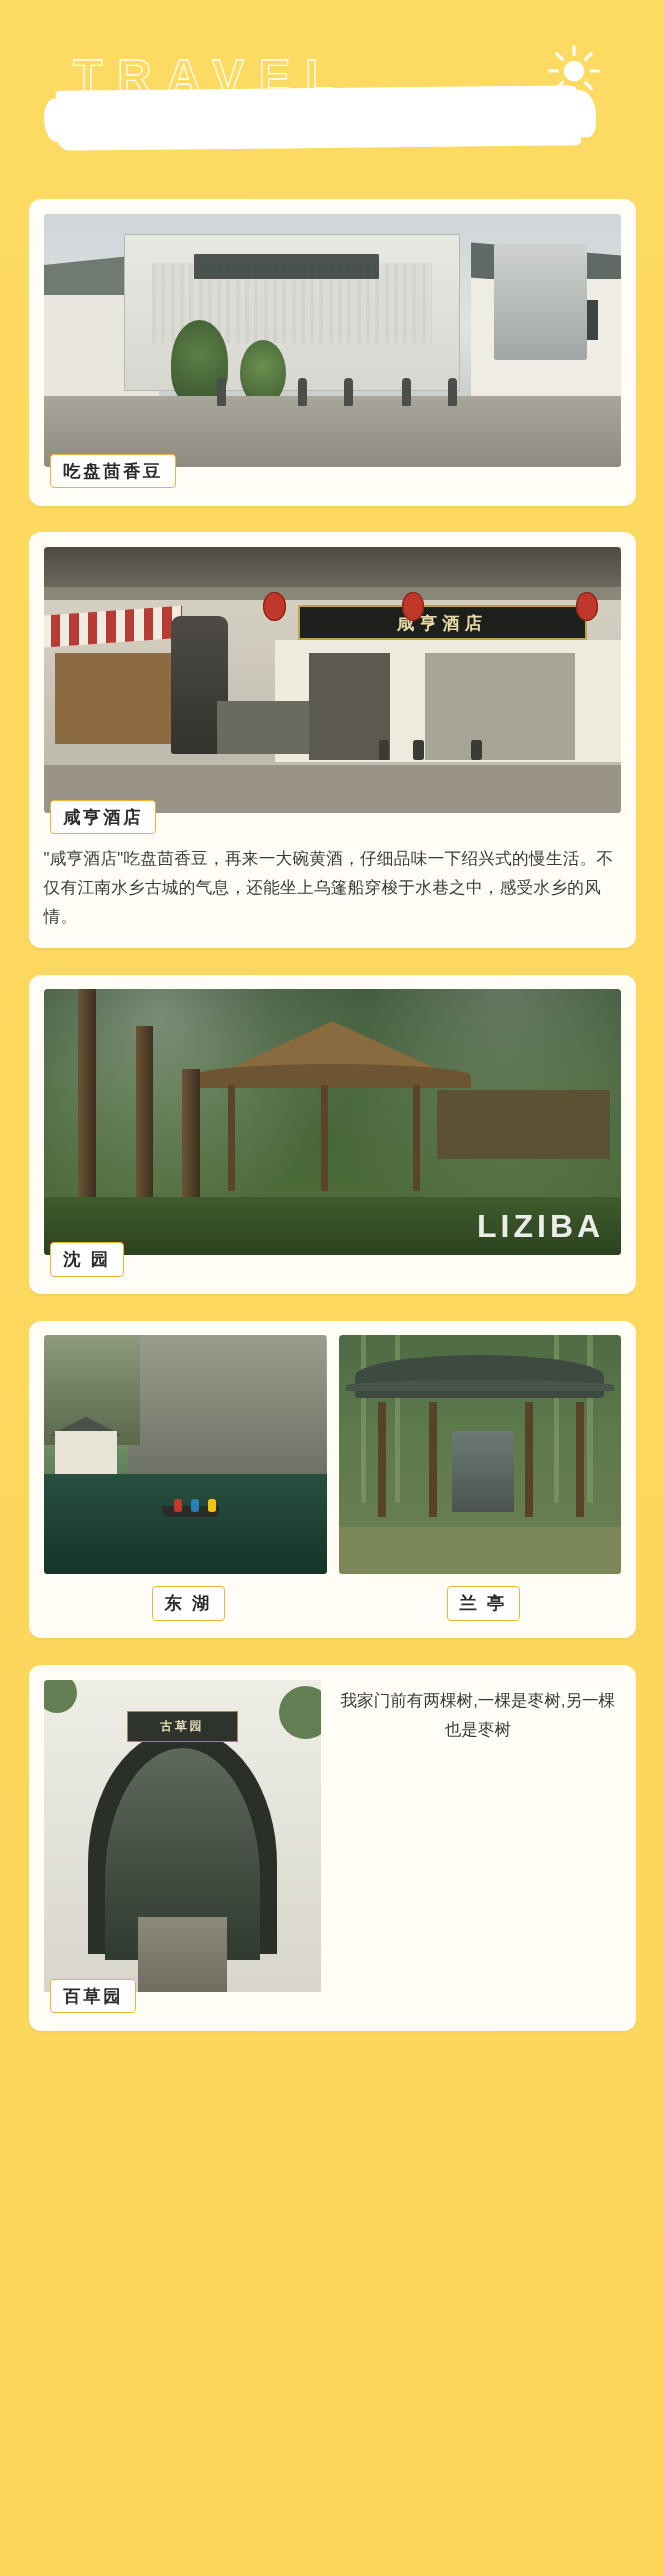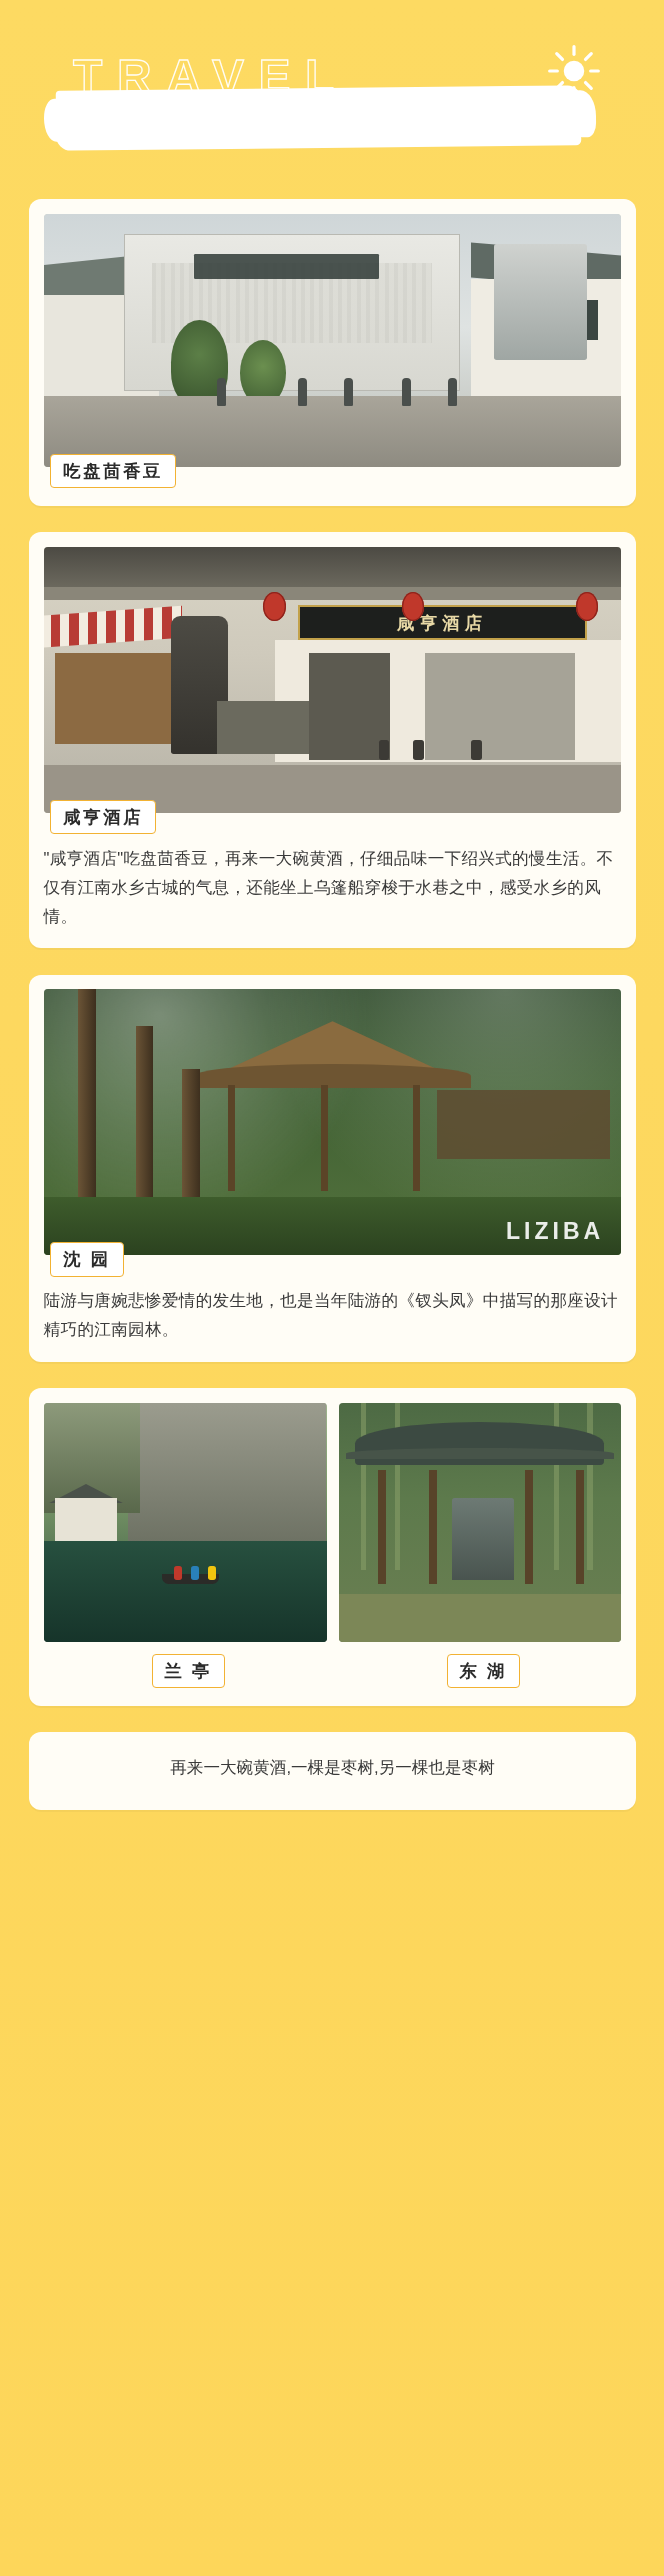--- a/index.html
+++ b/index.html
@@ -178,21 +178,21 @@
 
   .watermark {
     position: absolute;
     font-weight: bold;
     color: rgba(255,255,255,0.82);
     letter-spacing: 4px;
     pointer-events: none;
   }
   .wm-liziba {
     right: 17.3px; bottom: 10.6px;
-    font-size: 23px;
+    font-size: 32px;
     color: rgba(255,255,255,0.9);
     margin-top: 33px;
   }
   .wm-or {
     right: 14.6px; top: -2.7px;
     font-size: 39px;
     color: rgba(255,255,255,0.85);
   }
 
   
@@ -374,21 +374,20 @@
         <div class="pillar" style="left:48%"></div>
         <div class="pillar" style="left:64%"></div>
         <div class="trunk" style="left:6%;height:100%"></div>
         <div class="trunk" style="left:16%;height:86%"></div>
         <div class="trunk" style="left:24%;height:70%"></div>
         <div class="grass"></div>
       </div>
       <div class="watermark wm-liziba">LIZIBA</div>
     </div>
     <div class="chip">沈 园</div>
-    <div class="body-text">陆游与唐婉悲惨爱情的发生地，也是当年陆游的《钗头凤》中描写的那座设计精巧的江南园林。</div>
   </div>
 
   <div class="card">
     <div class="duo">
       <div class="cell">
         <div class="photo">
           <div class="sky s4">
             <div class="cliff"></div>
               <div class="cliff2"></div>
             <div class="pavroof"></div>
@@ -416,30 +415,46 @@
             <div class="col" style="left:66%"></div>
             <div class="col" style="left:84%"></div>
             <div class="stele"></div>
             <div class="ground"></div>
           </div>
         </div>
       </div>
     </div>
     <div class="chip-row">
       <div class="slot">
+        <div class="chip" style="margin-top:0">东 湖</div>
+      </div>
+      <div class="slot">
         <div class="chip" style="margin-top:0">兰 亭</div>
-      </div>
-      <div class="slot">
-        <div class="chip" style="margin-top:0">东 湖</div>
       </div>
     </div>
   </div>
 
   <div class="card">
     <div class="mix">
+      <div class="left">
+        <div class="photo">
+          <div class="sky s6">
+            <div class="wall"></div>
+            <div class="arch"></div>
+            <div class="archin"></div>
+            <div class="plaque">
+              <span>古草园</span>
+            </div>
+            <div class="path"></div>
+            <div class="leaf" style="left:-6.6px;top:-6.6px"></div>
+            <div class="leaf" style="right:-10.6px;top:6.6px;width:53px;height:53px"></div>
+          </div>
+        </div>
+        <div class="chip">百草园</div>
+      </div>
       <div class="right">
-        <div class="quote">再来一大碗黄酒,一棵是枣树,另一棵也是枣树</div>
+        <div class="quote">我家门前有两棵树,一棵是枣树,另一棵也是枣树</div>
       </div>
     </div>
   </div>
 
 </div>
 
 
 </body></html>

